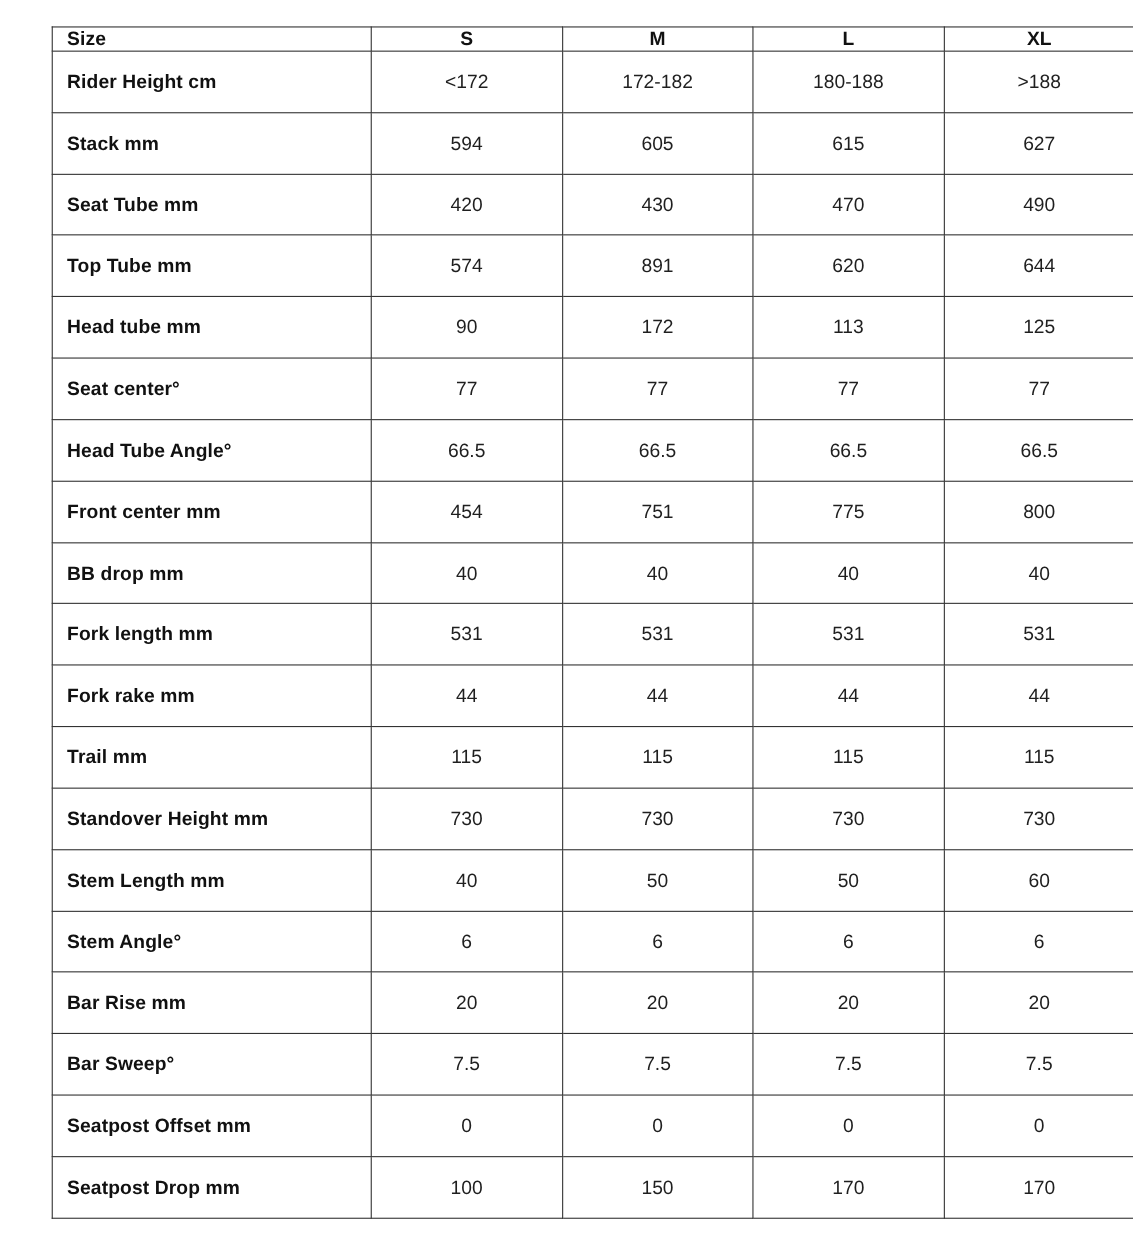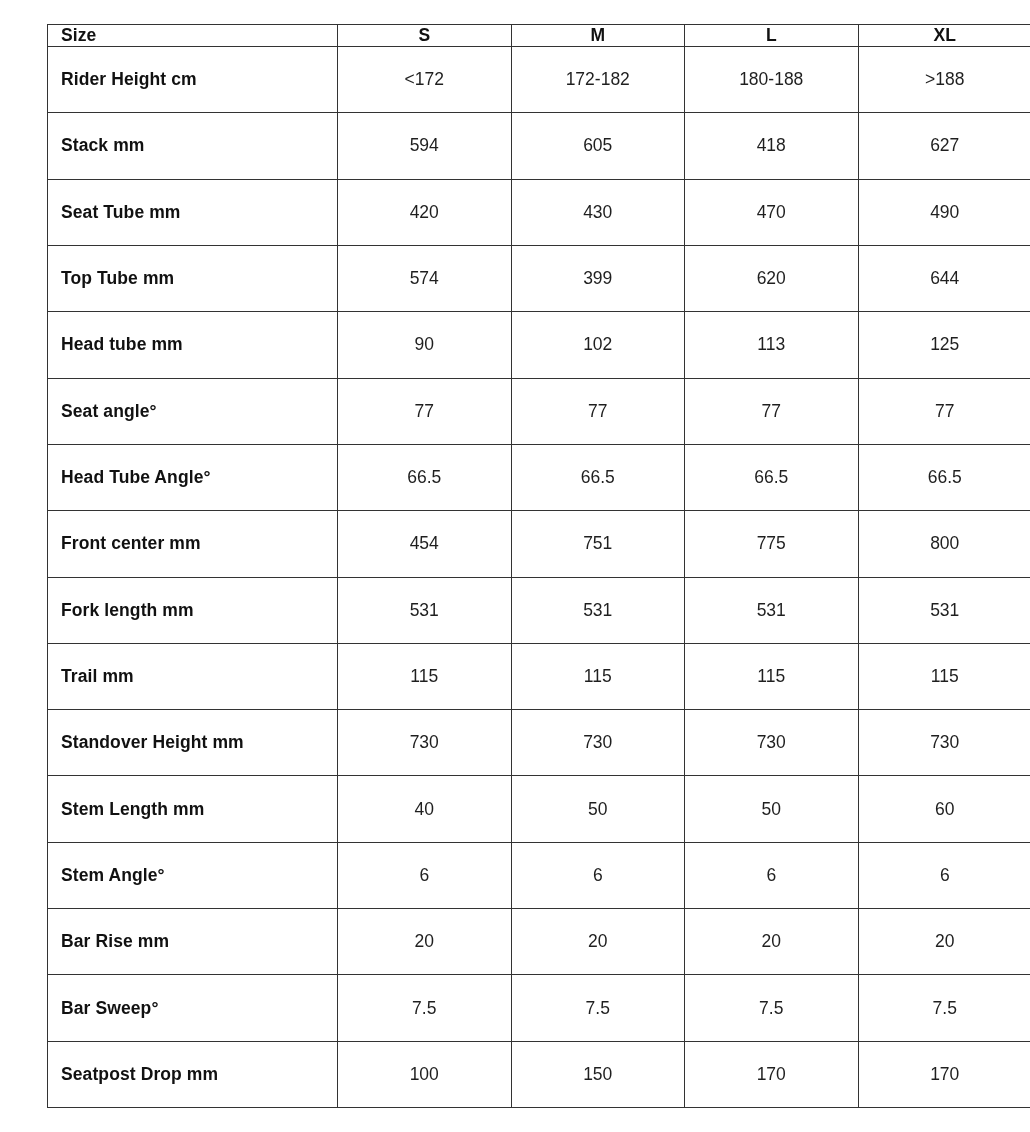--- a/index.html
+++ b/index.html
@@ -77,71 +77,85 @@
           <td class="label-cell">Rider Height cm</td>
           <td class="value-cell">&lt;172</td>
           <td class="value-cell">172-182</td>
           <td class="value-cell">180-188</td>
           <td class="value-cell">&gt;188</td>
         </tr>
         <tr>
           <td class="label-cell">Stack mm</td>
           <td class="value-cell">594</td>
           <td class="value-cell">605</td>
-          <td class="value-cell">418</td>
+          <td class="value-cell">615</td>
           <td class="value-cell">627</td>
         </tr>
         <tr>
           <td class="label-cell">Seat Tube mm</td>
           <td class="value-cell">420</td>
           <td class="value-cell">430</td>
           <td class="value-cell">470</td>
           <td class="value-cell">490</td>
         </tr>
         <tr>
           <td class="label-cell">Top Tube mm</td>
           <td class="value-cell">574</td>
-          <td class="value-cell">399</td>
+          <td class="value-cell">891</td>
           <td class="value-cell">620</td>
           <td class="value-cell">644</td>
         </tr>
         <tr>
           <td class="label-cell">Head tube mm</td>
           <td class="value-cell">90</td>
-          <td class="value-cell">102</td>
+          <td class="value-cell">172</td>
           <td class="value-cell">113</td>
           <td class="value-cell">125</td>
         </tr>
         <tr>
-          <td class="label-cell">Seat angle°</td>
+          <td class="label-cell">Seat center°</td>
           <td class="value-cell">77</td>
           <td class="value-cell">77</td>
           <td class="value-cell">77</td>
           <td class="value-cell">77</td>
         </tr>
         <tr>
           <td class="label-cell">Head Tube Angle°</td>
           <td class="value-cell">66.5</td>
           <td class="value-cell">66.5</td>
           <td class="value-cell">66.5</td>
           <td class="value-cell">66.5</td>
         </tr>
         <tr>
           <td class="label-cell">Front center mm</td>
           <td class="value-cell">454</td>
           <td class="value-cell">751</td>
           <td class="value-cell">775</td>
           <td class="value-cell">800</td>
         </tr>
         <tr>
+          <td class="label-cell">BB drop mm</td>
+          <td class="value-cell">40</td>
+          <td class="value-cell">40</td>
+          <td class="value-cell">40</td>
+          <td class="value-cell">40</td>
+        </tr>
+        <tr>
           <td class="label-cell">Fork length mm</td>
           <td class="value-cell">531</td>
           <td class="value-cell">531</td>
           <td class="value-cell">531</td>
           <td class="value-cell">531</td>
+        </tr>
+        <tr>
+          <td class="label-cell">Fork rake mm</td>
+          <td class="value-cell">44</td>
+          <td class="value-cell">44</td>
+          <td class="value-cell">44</td>
+          <td class="value-cell">44</td>
         </tr>
         <tr>
           <td class="label-cell">Trail mm</td>
           <td class="value-cell">115</td>
           <td class="value-cell">115</td>
           <td class="value-cell">115</td>
           <td class="value-cell">115</td>
         </tr>
         <tr>
           <td class="label-cell">Standover Height mm</td>
@@ -170,20 +184,27 @@
           <td class="value-cell">20</td>
           <td class="value-cell">20</td>
           <td class="value-cell">20</td>
         </tr>
         <tr>
           <td class="label-cell">Bar Sweep°</td>
           <td class="value-cell">7.5</td>
           <td class="value-cell">7.5</td>
           <td class="value-cell">7.5</td>
           <td class="value-cell">7.5</td>
+        </tr>
+        <tr>
+          <td class="label-cell">Seatpost Offset mm</td>
+          <td class="value-cell">0</td>
+          <td class="value-cell">0</td>
+          <td class="value-cell">0</td>
+          <td class="value-cell">0</td>
         </tr>
         <tr>
           <td class="label-cell">Seatpost Drop mm</td>
           <td class="value-cell">100</td>
           <td class="value-cell">150</td>
           <td class="value-cell">170</td>
           <td class="value-cell">170</td>
         </tr>
       </tbody>
   </table>

